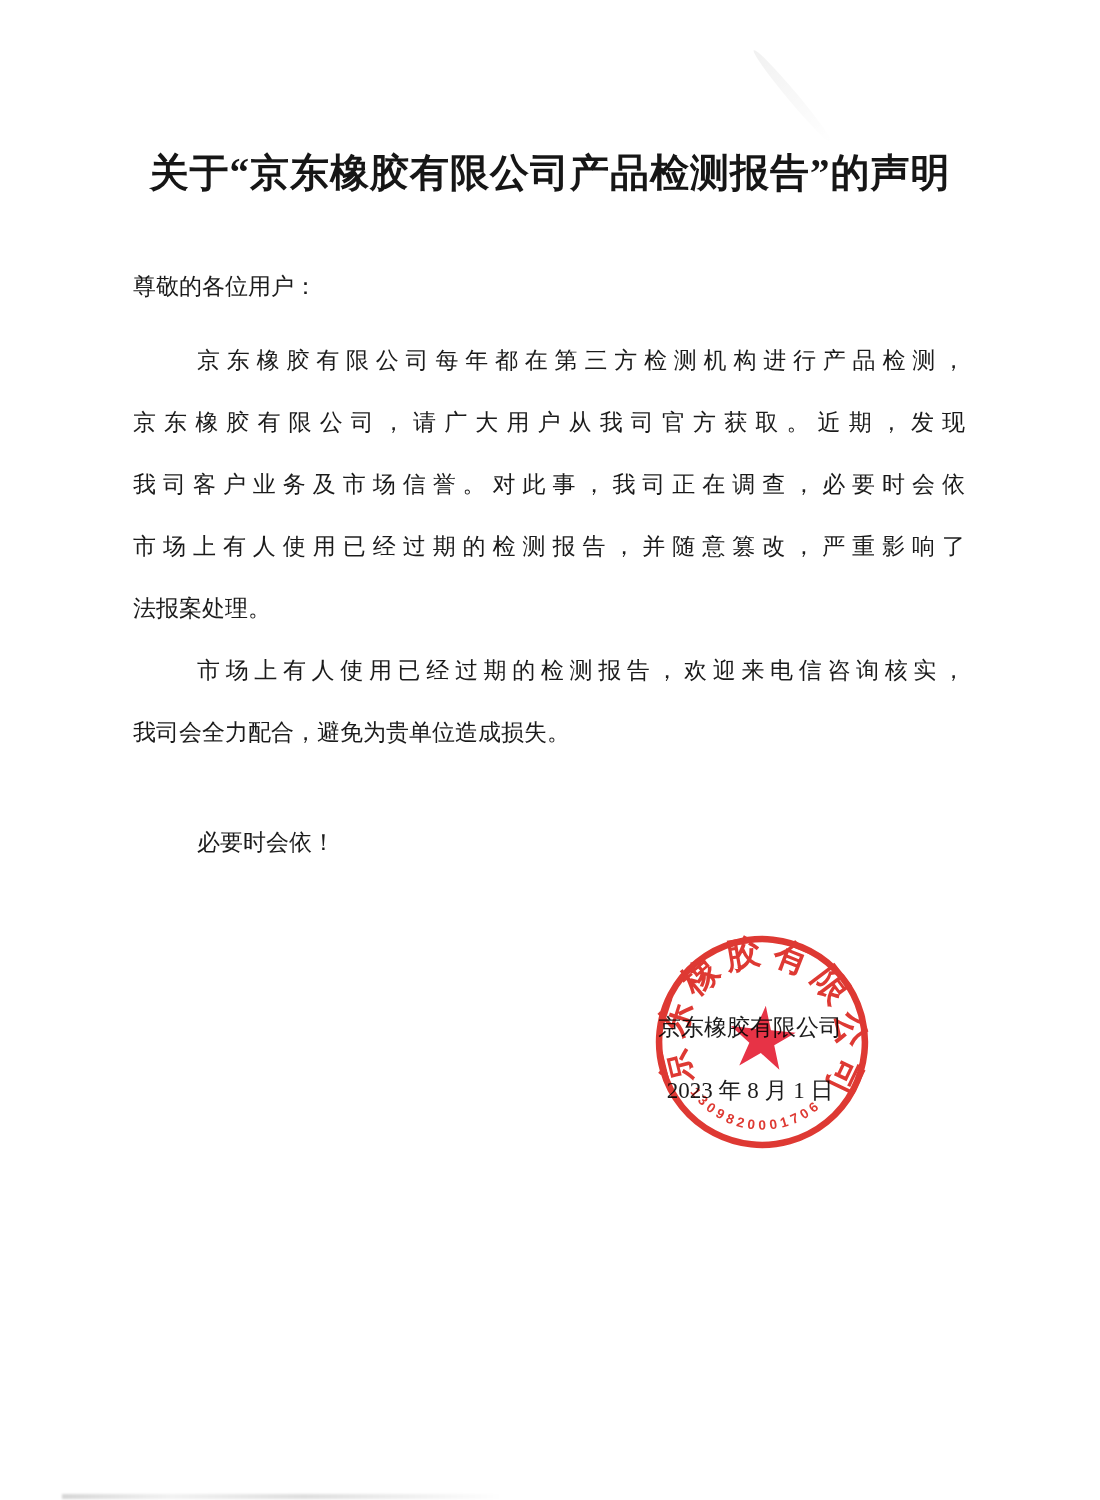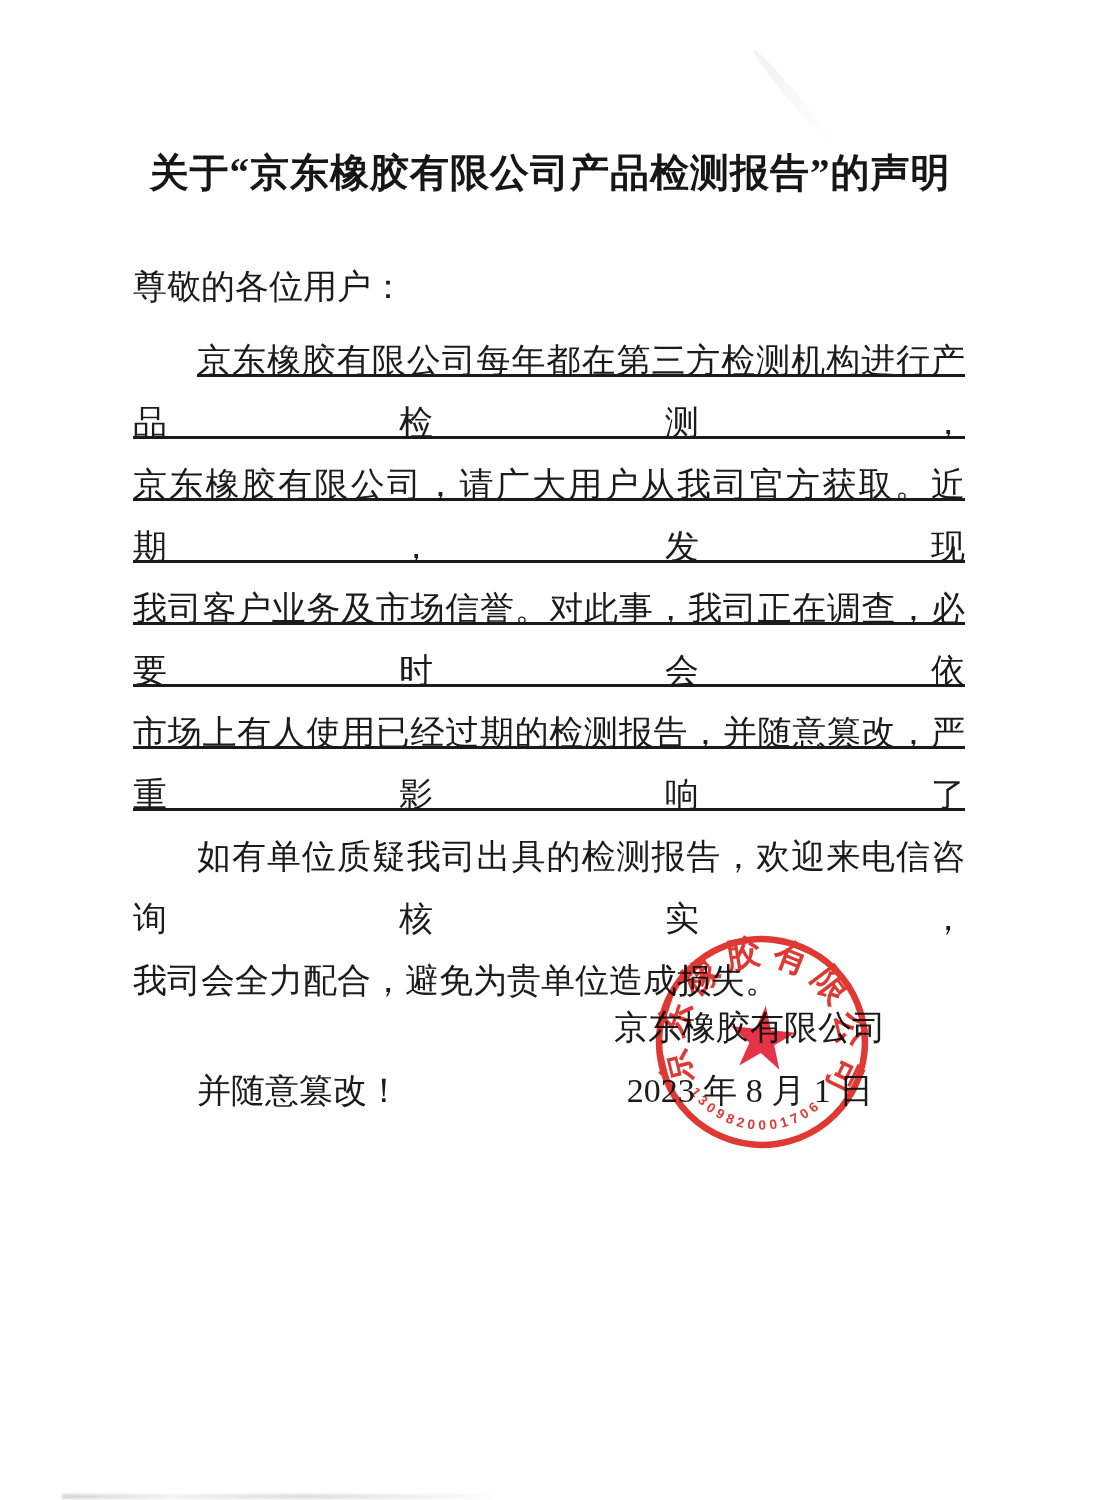--- a/index.html
+++ b/index.html
@@ -24,31 +24,31 @@
     letter-spacing: 1px;
     color: #161616;
   }
   .body-text {
     position: absolute;
     top: 256px;
     left: 133px;
     width: 832px;
   }
   .line {
-    font-size: 34px;
+    font-size: 23px;
     line-height: 62px;
     white-space: nowrap;
   }
   .fill {
     white-space: normal;
     text-align: justify;
     text-align-last: justify;
   }
   .indent { text-indent: 64px; }
-  .para1 { margin-top: 12px; text-decoration: underline; }
+  .para1 { margin-top: 12px; }
   .closing { margin-top: 48px; }
   .signature {
     position: absolute;
     top: 996px;
     left: 598px;
     width: 304px;
     text-align: center;
     z-index: 1;
   }
   .signature .line { white-space: nowrap; line-height: 63px; }
@@ -96,28 +96,29 @@
   <div class="doc-title">关于“京东橡胶有限公司产品检测报告”的声明</div>
 
   <div class="body-text">
     <div class="line">尊敬的各位用户：</div>
 
     <div class="para1">
       <div class="line fill indent">京东橡胶有限公司每年都在第三方检测机构进行产品检测，</div>
       <div class="line fill">京东橡胶有限公司，请广大用户从我司官方获取。近期，发现</div>
       <div class="line fill">我司客户业务及市场信誉。对此事，我司正在调查，必要时会依</div>
       <div class="line fill">市场上有人使用已经过期的检测报告，并随意篡改，严重影响了</div>
+      <div class="line">法报案处理。</div>
     </div>
 
     <div>
-      <div class="line fill indent">如有单位质疑我司出具的检测报告，欢迎来电信咨询核实，</div>
+      <div class="line fill indent">市场上有人使用已经过期的检测报告，欢迎来电信咨询核实，</div>
       <div class="line">我司会全力配合，避免为贵单位造成损失。</div>
     </div>
 
-    <div class="line indent closing">并随意篡改！</div>
+    <div class="line indent closing">必要时会依！</div>
   </div>
 
   <div class="signature">
     <div class="line">京东橡胶有限公司</div>
     <div class="line">2023 年 8 月 1 日</div>
   </div>
 
   <div class="seal-wrap">
     <svg viewBox="0 0 222 222" xmlns="http://www.w3.org/2000/svg">
       <defs>

